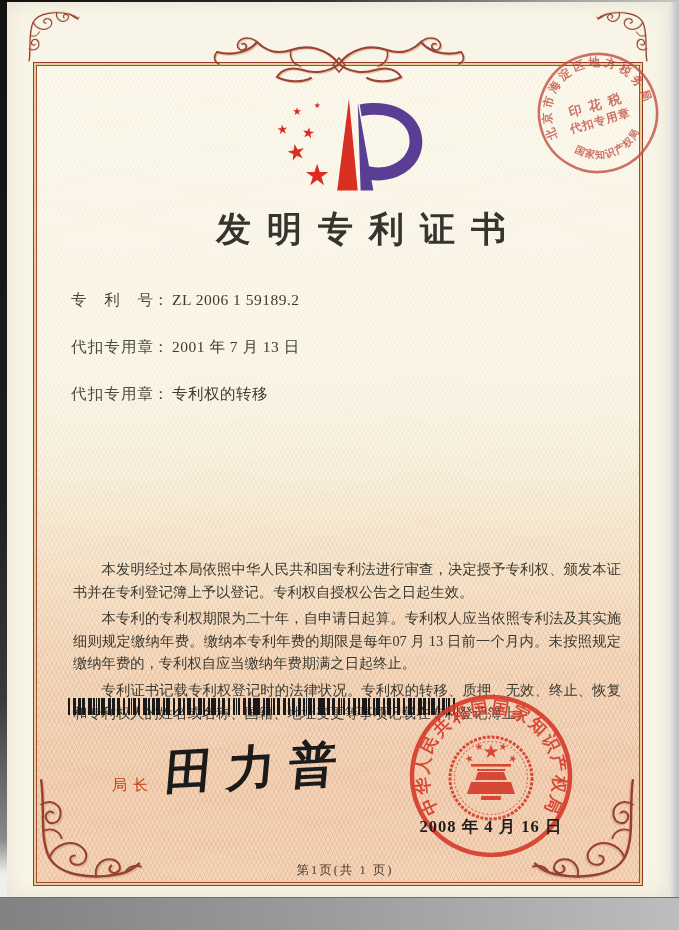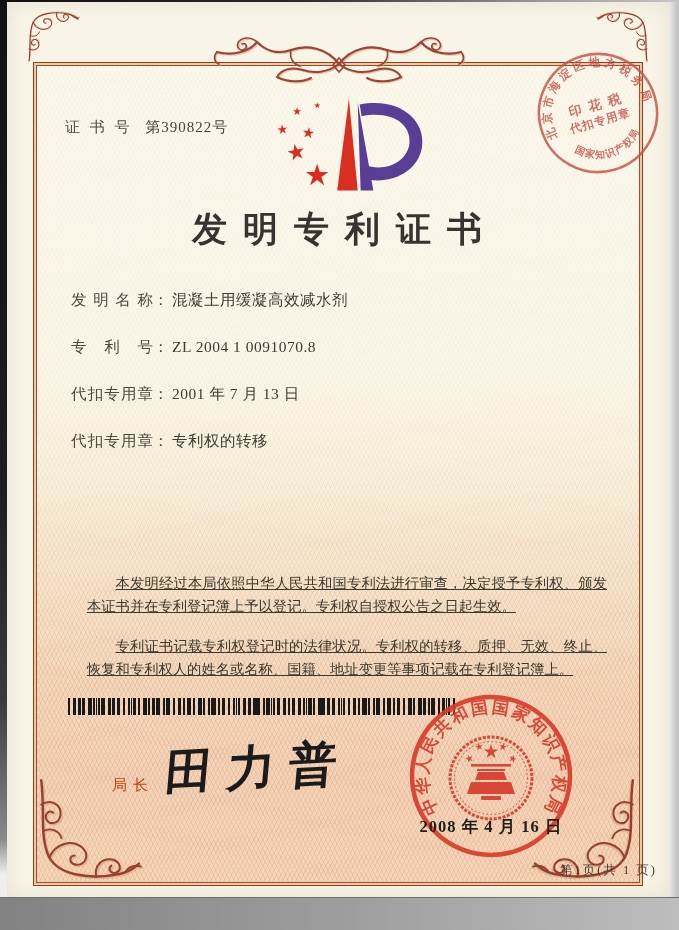--- a/index.html
+++ b/index.html
@@ -31,43 +31,43 @@
     -webkit-mask-image:linear-gradient(180deg,rgba(0,0,0,.20) 0%,rgba(0,0,0,.24) 40%,rgba(0,0,0,.55) 58%,rgba(0,0,0,.95) 75%,#000 100%);
     mask-image:linear-gradient(180deg,rgba(0,0,0,.20) 0%,rgba(0,0,0,.24) 40%,rgba(0,0,0,.55) 58%,rgba(0,0,0,.95) 75%,#000 100%);}
   .orn{position:absolute;z-index:4;pointer-events:none;}
   
   .content{position:absolute;inset:0;z-index:5;}
   .cert-no{position:absolute;left:58px;top:116px;font-size:15px;color:#4c4a40;}
   .cert-no .lbl{letter-spacing:3px;}
   .cert-no .val{margin-left:9px;letter-spacing:1px;color:#45433a;}
   .logo{position:absolute;left:256px;top:92px;width:166px;height:104px;}
   .cert-title{position:absolute;left:26px;top:204px;width:608px;text-align:center;
-    font-size:35px;font-weight:700;letter-spacing:16px;text-indent:16px;color:#36342e;}
+    font-size:35px;font-weight:700;letter-spacing:16px;text-indent:16px;color:#36342e;padding-left:24px;}
   .fields{position:absolute;left:64px;top:288px;width:540px;}
   .frow{height:22px;margin-bottom:25px;font-size:15.5px;color:#44423a;white-space:nowrap;}
   .frow .flabel{display:inline-block;width:82px;text-align:justify;text-align-last:justify;
     vertical-align:top;color:#4c4a40;}
   .frow .fcolon{display:inline-block;width:15px;}
   .frow .fvalue{margin-left:4px;color:#3d3b33;letter-spacing:.5px;}
   .body-text{position:absolute;left:62px;top:552px;width:556px;font-size:14.3px;line-height:22.6px;
     color:#3a382f;text-align:justify;}
-  .body-text p{margin:18px;text-indent:2em;text-decoration:underline;}
+  .body-text p{margin:4px;text-indent:2em;}
   .barcode{position:absolute;left:61px;top:696px;width:388px;height:17px;
     background:
       repeating-linear-gradient(90deg,#191919 0 2px,transparent 2px 5px),
       repeating-linear-gradient(90deg,#191919 0 1px,transparent 1px 7px),
       repeating-linear-gradient(90deg,#191919 0 2px,transparent 2px 11px);}
   .sig-label{position:absolute;left:105px;top:774px;font-size:15px;letter-spacing:6px;color:#c2410c;}
   .sig-name{position:absolute;left:158px;top:734px;font-size:48px;font-weight:700;
     font-family:"DejaVu Sans","Liberation Sans",sans-serif;color:#1b1b1b;letter-spacing:14px;
     transform:rotate(-3deg) skewX(-8deg);}
   .seal{position:absolute;left:398px;top:688px;width:172px;height:172px;}
   .issue-date{position:absolute;left:398px;top:814px;width:172px;text-align:center;
     font-size:16.5px;font-weight:700;color:#211d1a;letter-spacing:1px;}
-  .page-footer{position:absolute;left:26px;top:860px;width:624px;text-align:right;
+  .page-footer{position:absolute;left:26px;top:860px;width:624px;text-align:center;
     font-size:12.5px;letter-spacing:2px;color:#4c3c30;}
   .tax-stamp{position:absolute;left:524px;top:44px;width:134px;height:134px;}
 </style>
 </head>
 <body>
 
 <div class="scan">
 
   <svg width="0" height="0" style="position:absolute" aria-hidden="true">
     <defs>
@@ -141,24 +141,20 @@
             <use href="#fl-corner"></use>
           </g>
         <g stroke="#96412f">
             <use href="#fl-corner"></use>
           </g>
       </g>
     </svg>
 
     <div class="content">
 
-      <div class="cert-no">
-        <span class="lbl">证 书 号</span>
-        <span class="val">第390822号</span>
-      </div>
 
       <svg class="tax-stamp" viewBox="0 0 134 134">
         <defs>
           <path id="taxArcTop" d="M24.4,86.9 A47,47 0 1 1 109.6,86.9"></path>
           <path id="taxArcBottom" d="M32.5,95.9 A45,45 0 0 0 101.5,95.9"></path>
         </defs>
         <g transform="rotate(-16 67 67)" opacity=".82" fill="#c45347">
           <circle cx="67" cy="67" r="59" fill="none" stroke="#c45347" stroke-width="2.6"></circle>
           <text font-size="11.5" letter-spacing="3.5" font-weight="700">
             <textPath href="#taxArcTop" startOffset="8">北京市海淀区地方税务局</textPath>
@@ -180,35 +176,33 @@
         <text x="40" y="44" font-size="15" fill="#dd2b20" transform="rotate(8 47 38)">★</text>
         <text x="14" y="40" font-size="13" fill="#dd2b20" transform="rotate(-6 20 34)">★</text>
         <text x="30" y="21" font-size="11" fill="#dd2b20">★</text>
         <text x="52" y="14" font-size="8" fill="#dd2b20">★</text>
       </svg>
 
       <div class="cert-title">发明专利证书</div>
 
       <div class="fields">
         <div class="frow">
-          <span class="flabel">发明名称</span><span class="fcolon">：</span><span class="fvalue">混凝土用缓凝高效减水剂</span>
-        </div>
-        <div class="frow">
-          <span class="flabel">专利号</span><span class="fcolon">：</span><span class="fvalue">ZL 2004 1 0091070.8</span>
+          <span class="flabel">专利号</span><span class="fcolon">：</span><span class="fvalue">ZL 2006 1 59189.2</span>
         </div>
         <div class="frow">
           <span class="flabel">代扣专用章</span><span class="fcolon">：</span><span class="fvalue">2001 年 7 月 13 日</span>
         </div>
         <div class="frow">
           <span class="flabel">代扣专用章</span><span class="fcolon">：</span><span class="fvalue">专利权的转移</span>
         </div>
       </div>
 
       <div class="body-text">
         <p>本发明经过本局依照中华人民共和国专利法进行审查，决定授予专利权、颁发本证书并在专利登记簿上予以登记。专利权自授权公告之日起生效。</p>
+        <p>本专利的专利权期限为二十年，自申请日起算。专利权人应当依照专利法及其实施细则规定缴纳年费。缴纳本专利年费的期限是每年07 月 13 日前一个月内。未按照规定缴纳年费的，专利权自应当缴纳年费期满之日起终止。</p>
         <p>专利证书记载专利权登记时的法律状况。专利权的转移、质押、无效、终止、恢复和专利权人的姓名或名称、国籍、地址变更等事项记载在专利登记簿上。</p>
       </div>
 
       <div class="barcode"></div>
 
       <div class="sig-label">局长</div>
       <div class="sig-name">田力普</div>
 
       <svg class="seal" viewBox="0 0 172 172">
         <defs>

